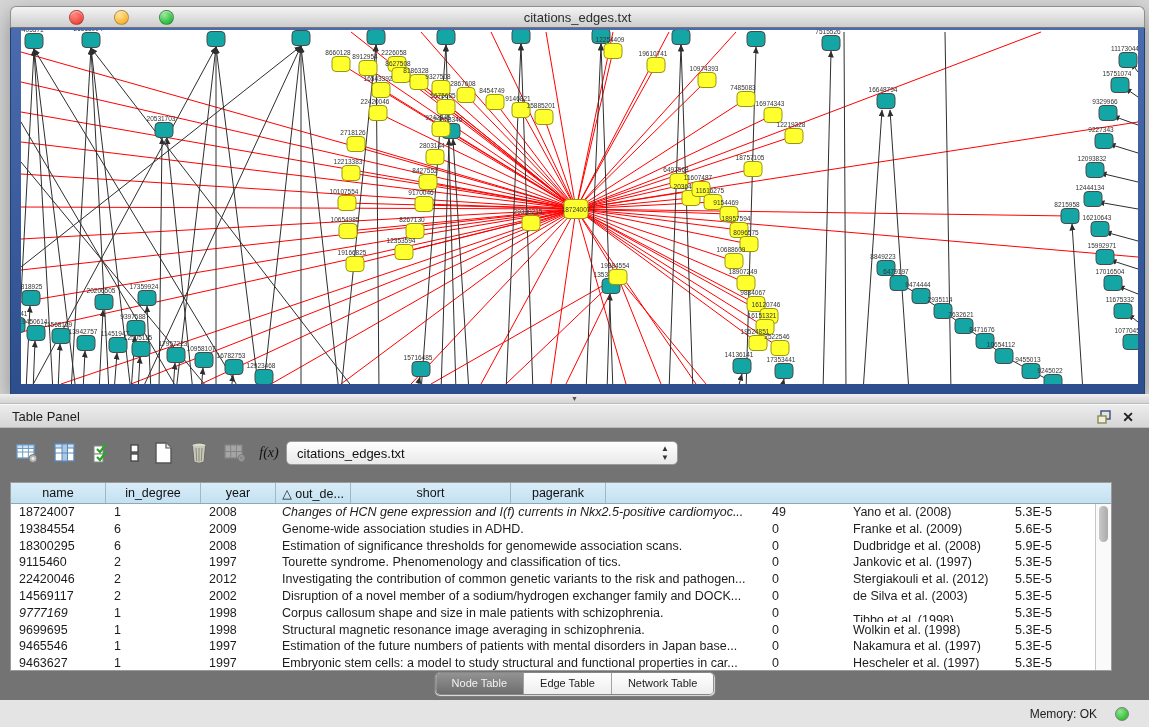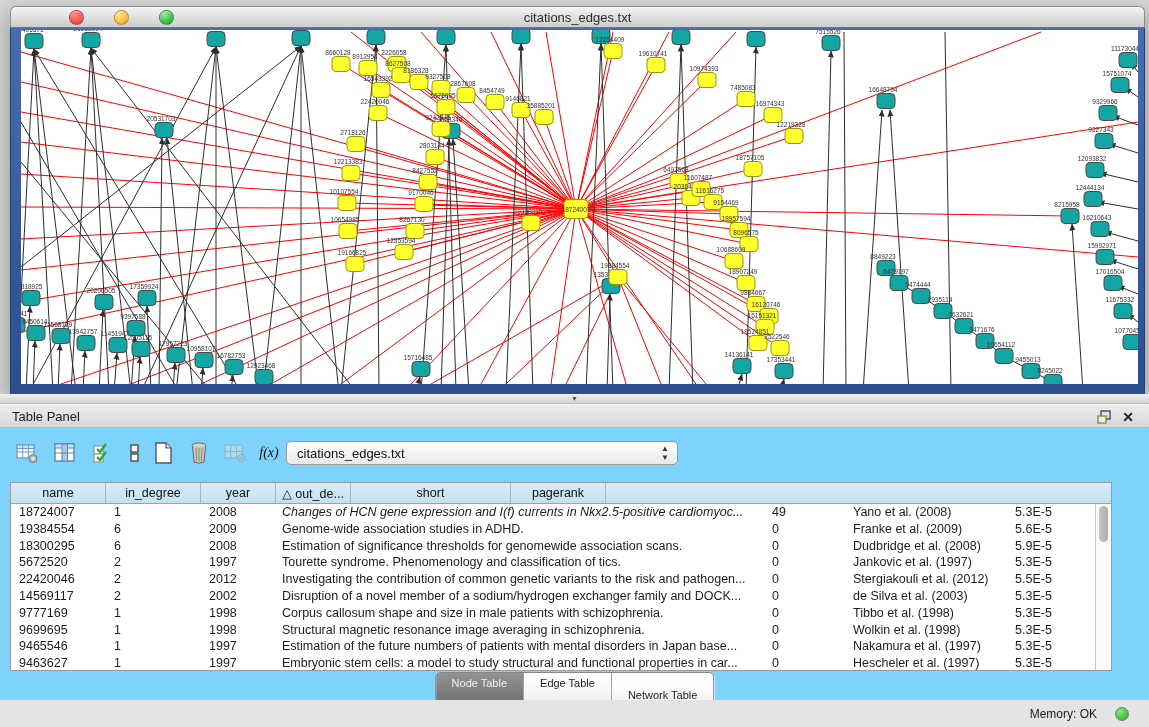--- a/index.html
+++ b/index.html
@@ -24,21 +24,21 @@
     padding:2px 8px 10px 10px; }
   .net-canvas { width:1117px; height:354px; background:#ffffff; overflow:hidden; }
   svg text { font-family:"Liberation Sans", sans-serif; }
 
   
   .divider { position:absolute; left:0; top:394px; width:1149px; height:10px;
     background:linear-gradient(#efefef,#d3d3d3); border-bottom:1px solid #bdbdbd; text-align:center; }
   .divider .grip { font-size:7px; color:#555; line-height:9px; }
 
   
-  .dock { position:absolute; left:0; top:404px; width:1149px; height:296px; background:#7dd3fc; }
+  .dock { position:absolute; left:0; top:404px; width:1149px; height:296px; background:#737373; }
   .dock-header { height:24px; background:linear-gradient(#ececec,#d6d6d6);
     border-top:1px solid #f8f8f8; border-bottom:1px solid #b9b9b9; position:relative; }
   .dock-header .dh-title { position:absolute; left:12px; top:4px; font-size:13px; color:#1d1d1d; }
   .dh-btn { position:absolute; top:3px; width:18px; height:18px; cursor:default; }
   .dh-float { right:36px; }
   .dh-close { right:12px; font-size:14px; font-weight:bold; color:#222; text-align:center; line-height:18px; }
 
   .toolbar { position:absolute; left:0; top:32px; width:1149px; height:34px; }
   .tb-btn { position:absolute; top:4px; width:26px; height:26px; display:flex;
     align-items:center; justify-content:center; }
@@ -63,21 +63,21 @@
   .vscroll { position:absolute; right:0; top:21px; bottom:0; width:16px;
     background:#fafafa; border-left:1px solid #c6c6c6; }
   .vthumb { position:absolute; left:3px; top:2px; width:9px; height:36px;
     border-radius:5px; background:linear-gradient(90deg,#c9c9c9,#ababab); }
 
   .tabbar { position:absolute; left:50%; top:268px; transform:translateX(-50%);
     display:inline-flex; border:1px solid #878787; border-radius:5px; overflow:hidden;
     background:#ffffff; box-shadow:0 1px 1px rgba(255,255,255,.8); }
   .tab { font-size:11px; padding:4px 16px 5px 16px; color:#1d1d1d;
     background:linear-gradient(#ffffff,#eeeeee); border-right:1px solid #9a9a9a; }
-  .tab:last-child { border-right:none;margin-top:12px; }
+  .tab:last-child { border-right:none; }
   .tab.active { background:linear-gradient(#939393,#6d6d6d); color:#f2f2f2; }
 
   .statusbar { position:absolute; left:0; top:700px; width:1149px; height:27px;
     background:#e4e4e4; display:flex; align-items:center; justify-content:flex-end;
     gap:18px; padding-right:20px; }
   .mem-label { font-size:12px; color:#1c1c1c; }
   .mem-dot { width:14px; height:14px; border-radius:50%; border:1px solid #7c7c7c;
     background:radial-gradient(circle at 35% 30%, #8fe58f, #3cc43c 65%, #2ca52c); }
 </style>
 </head>
@@ -586,21 +586,21 @@
           <div class="trow">
             <div class="td" style="width: 95px; padding-left: 8px;">18300295</div>
             <div class="td" style="width: 95px; padding-left: 8px;">6</div>
             <div class="td" style="width: 75px; padding-left: 8px;">2008</div>
             <div class="td" style="width: 490px; padding-left: 6px;">Estimation of significance thresholds for genomewide association scans.</div>
             <div class="td" style="width: 75px; padding-left: 6px;">0</div>
             <div class="td" style="width: 160px; padding-left: 12px;">Dudbridge et al. (2008)</div>
             <div class="td" style="width: 95px; padding-left: 14px;">5.9E-5</div>
           </div>
           <div class="trow">
-            <div class="td" style="width: 95px; padding-left: 8px;">5672520</div>
+            <div class="td" style="width: 95px; padding-left: 8px;">9115460</div>
             <div class="td" style="width: 95px; padding-left: 8px;">2</div>
             <div class="td" style="width: 75px; padding-left: 8px;">1997</div>
             <div class="td" style="width: 490px; padding-left: 6px;">Tourette syndrome. Phenomenology and classification of tics.</div>
             <div class="td" style="width: 75px; padding-left: 6px;">0</div>
             <div class="td" style="width: 160px; padding-left: 12px;">Jankovic et al. (1997)</div>
             <div class="td" style="width: 95px; padding-left: 14px;">5.3E-5</div>
           </div>
           <div class="trow">
             <div class="td" style="width: 95px; padding-left: 8px;">22420046</div>
             <div class="td" style="width: 95px; padding-left: 8px;">2</div>
@@ -613,26 +613,26 @@
           <div class="trow">
             <div class="td" style="width: 95px; padding-left: 8px;">14569117</div>
             <div class="td" style="width: 95px; padding-left: 8px;">2</div>
             <div class="td" style="width: 75px; padding-left: 8px;">2002</div>
             <div class="td" style="width: 490px; padding-left: 6px;">Disruption of a novel member of a sodium/hydrogen exchanger family and DOCK...</div>
             <div class="td" style="width: 75px; padding-left: 6px;">0</div>
             <div class="td" style="width: 160px; padding-left: 12px;">de Silva et al. (2003)</div>
             <div class="td" style="width: 95px; padding-left: 14px;">5.3E-5</div>
           </div>
           <div class="trow">
-            <div class="td" style="width: 95px; padding-left: 8px;">9777169</div>
+            <div class="td" style="width: 95px; padding-left: 8px; font-style: italic;">9777169</div>
             <div class="td" style="width: 95px; padding-left: 8px;">1</div>
             <div class="td" style="width: 75px; padding-left: 8px;">1998</div>
             <div class="td" style="width: 490px; padding-left: 6px;">Corpus callosum shape and size in male patients with schizophrenia.</div>
             <div class="td" style="width: 75px; padding-left: 6px;">0</div>
-            <div class="td" style="width: 160px; padding-left: 12px;">Tibbo et al. (1998)</div>
+            <div class="td" style="width: 160px; padding-left: 12px; margin-top: 7px;">Tibbo et al. (1998)</div>
             <div class="td" style="width: 95px; padding-left: 14px;">5.3E-5</div>
           </div>
           <div class="trow">
             <div class="td" style="width: 95px; padding-left: 8px;">9699695</div>
             <div class="td" style="width: 95px; padding-left: 8px;">1</div>
             <div class="td" style="width: 75px; padding-left: 8px;">1998</div>
             <div class="td" style="width: 490px; padding-left: 6px;">Structural magnetic resonance image averaging in schizophrenia.</div>
             <div class="td" style="width: 75px; padding-left: 6px;">0</div>
             <div class="td" style="width: 160px; padding-left: 12px;">Wolkin et al. (1998)</div>
             <div class="td" style="width: 95px; padding-left: 14px;">5.3E-5</div>

